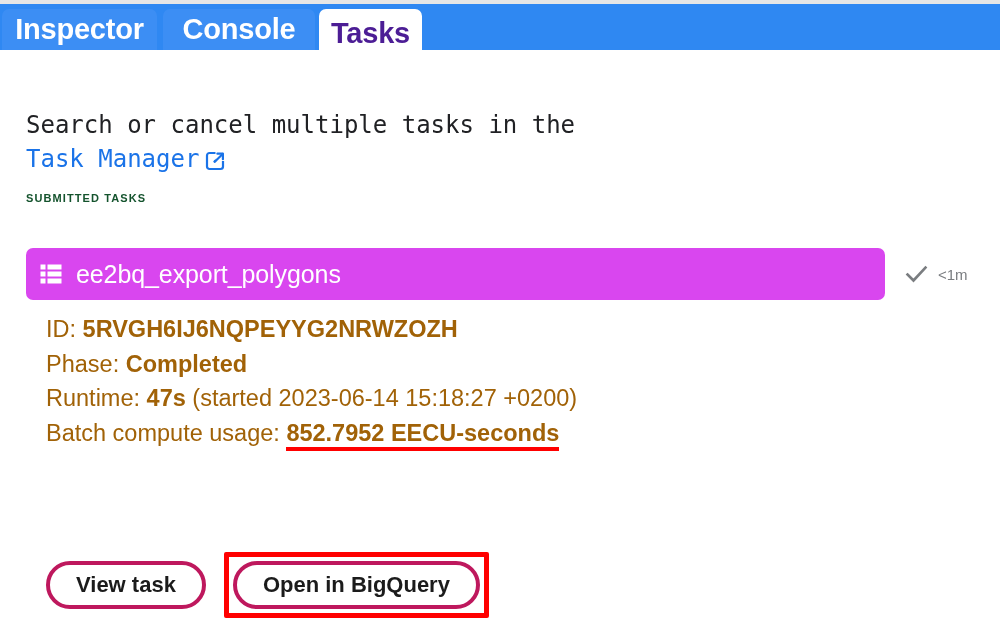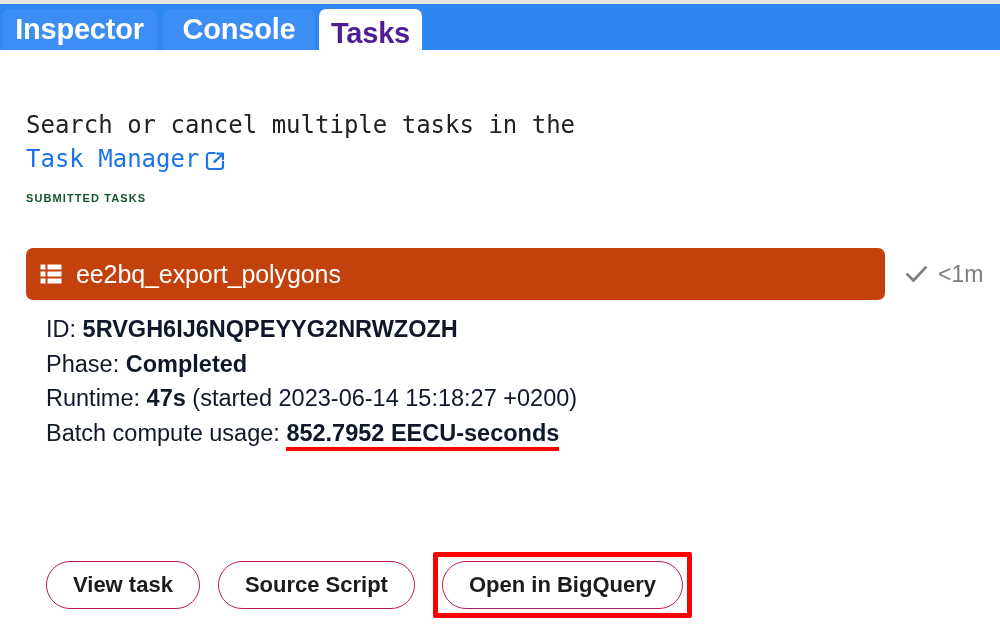--- a/index.html
+++ b/index.html
@@ -107,21 +107,21 @@
     top: 198px;
     left: 26px;
     width: 952px;
     height: 52px;
   }
   .task-pill {
     position: absolute;
     left: 0; top: 0;
     width: 859px;
     height: 52px;
-    background: #c2410c;
+    background: #d946ef;
     border-radius: 7px;
     display: flex;
     align-items: center;
     cursor: pointer;
     box-sizing: border-box;
     padding-left: 14px;
   }
   .table-icon {
     width: 22px;
     height: 22px;
@@ -136,51 +136,51 @@
   .task-status {
     position: absolute;
     left: 878px;
     top: 0;
     height: 52px;
     display: flex;
     align-items: center;
     color: #7a7d80;
   }
   .check-icon { width: 25px; height: 25px; margin-right: 9px; }
-  .task-time { font-size: 23px; color: #7a7d80; }
+  .task-time { font-size: 15px; color: #7a7d80; }
 
   
   .details {
     position: absolute;
     top: 262px;
     left: 46px;
     font-size: 23.5px;
     line-height: 34.5px;
-    color: #0f172a;
+    color: #a16207;
   }
   .details .row { white-space: nowrap; }
   .details b { font-weight: bold; }
 
   .underline-red {
     border-bottom: 4px solid #ff0000;
     padding-bottom: 1px;
   }
 
   
   .btn-row {
     position: absolute;
     top: 502px;
     left: 46px;
     display: flex;
     align-items: center;
     gap: 18px;
   }
   .btn {
     height: 48px;
-    border: 1px solid #be185d;
+    border: 4px solid #be185d;
     border-radius: 26px;
     background: #ffffff;
     color: #1b1b1b;
     font-family: "Liberation Sans", sans-serif;
     font-size: 22px;
     font-weight: bold;
     padding: 0 26px;
     display: flex;
     align-items: center;
     justify-content: center;
@@ -270,23 +270,20 @@
     <div class="row">
       <span>Batch compute usage:</span>
       <b class="underline-red">852.7952 EECU-seconds</b>
     </div>
   </div>
 
   <div class="btn-row">
     <div class="btn">
       <span>View task</span>
     </div>
-    <div class="btn">
-      <span>Source Script</span>
-    </div>
     <div class="btn-highlight-box">
       <div class="btn">
         <span>Open in BigQuery</span>
       </div>
     </div>
   </div>
 
 </div>
 
 </body></html>

